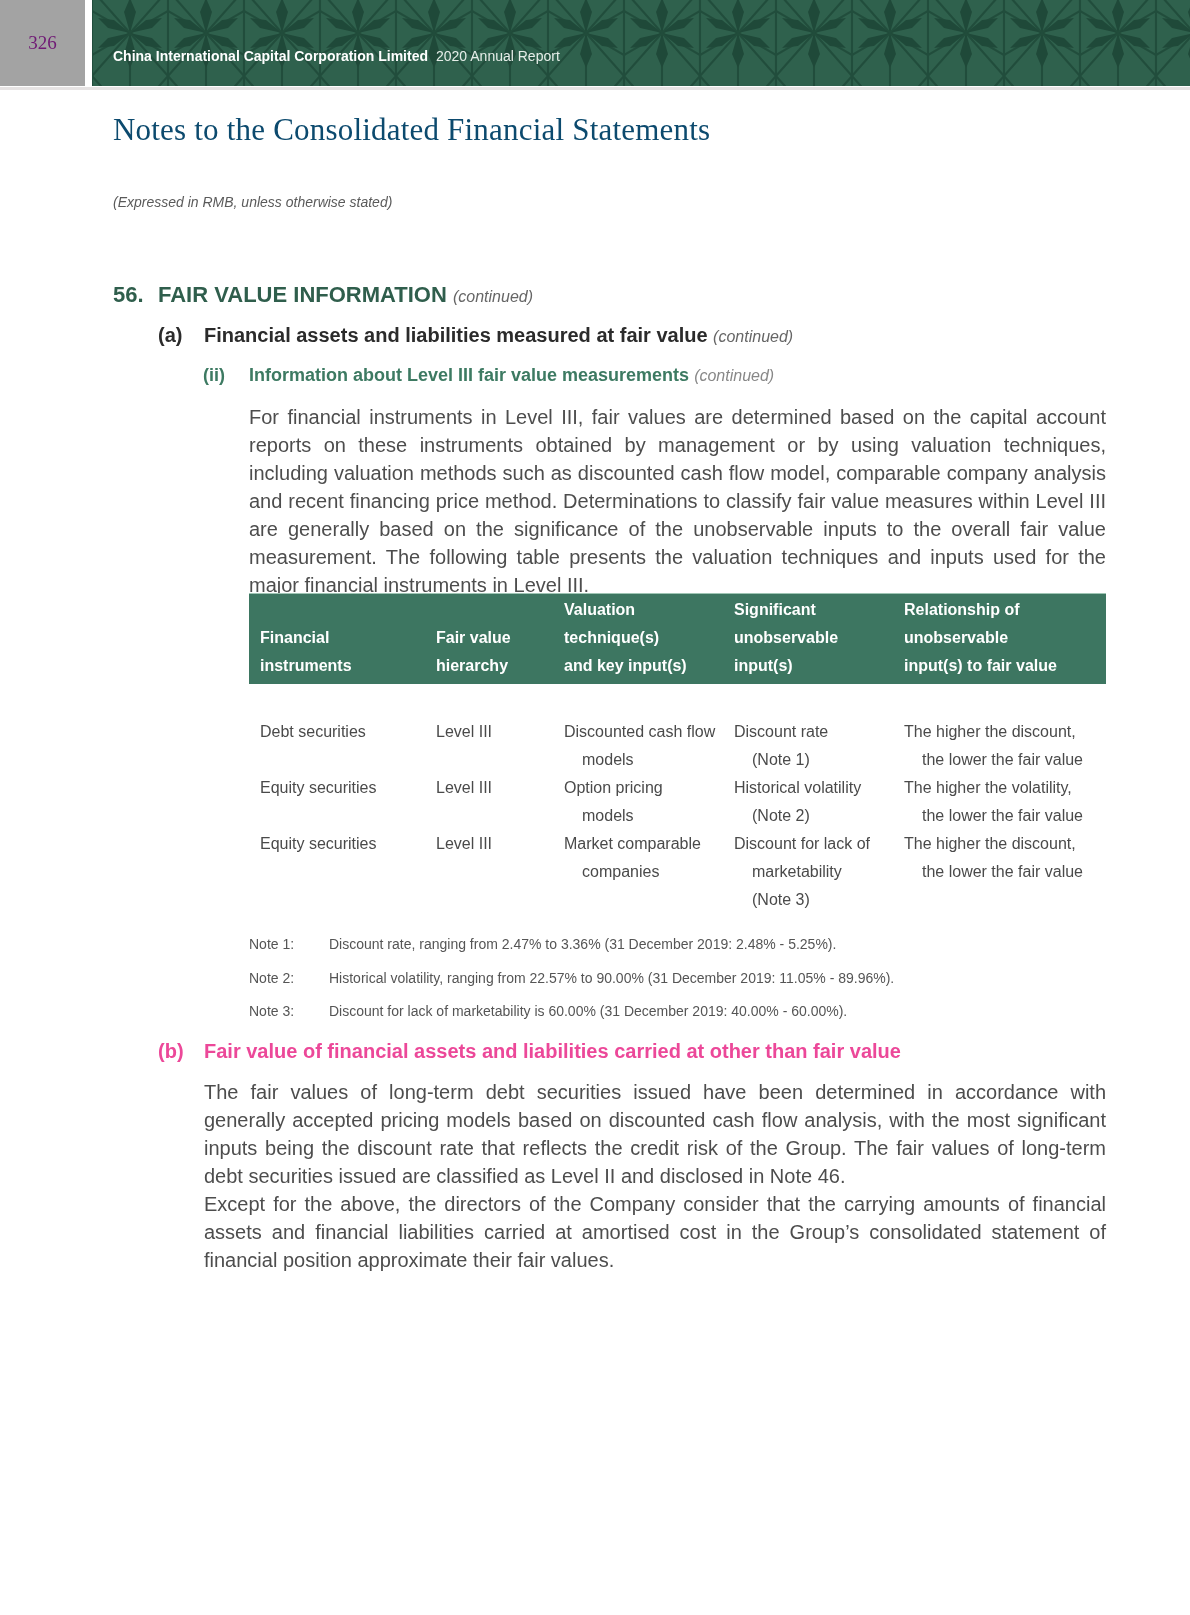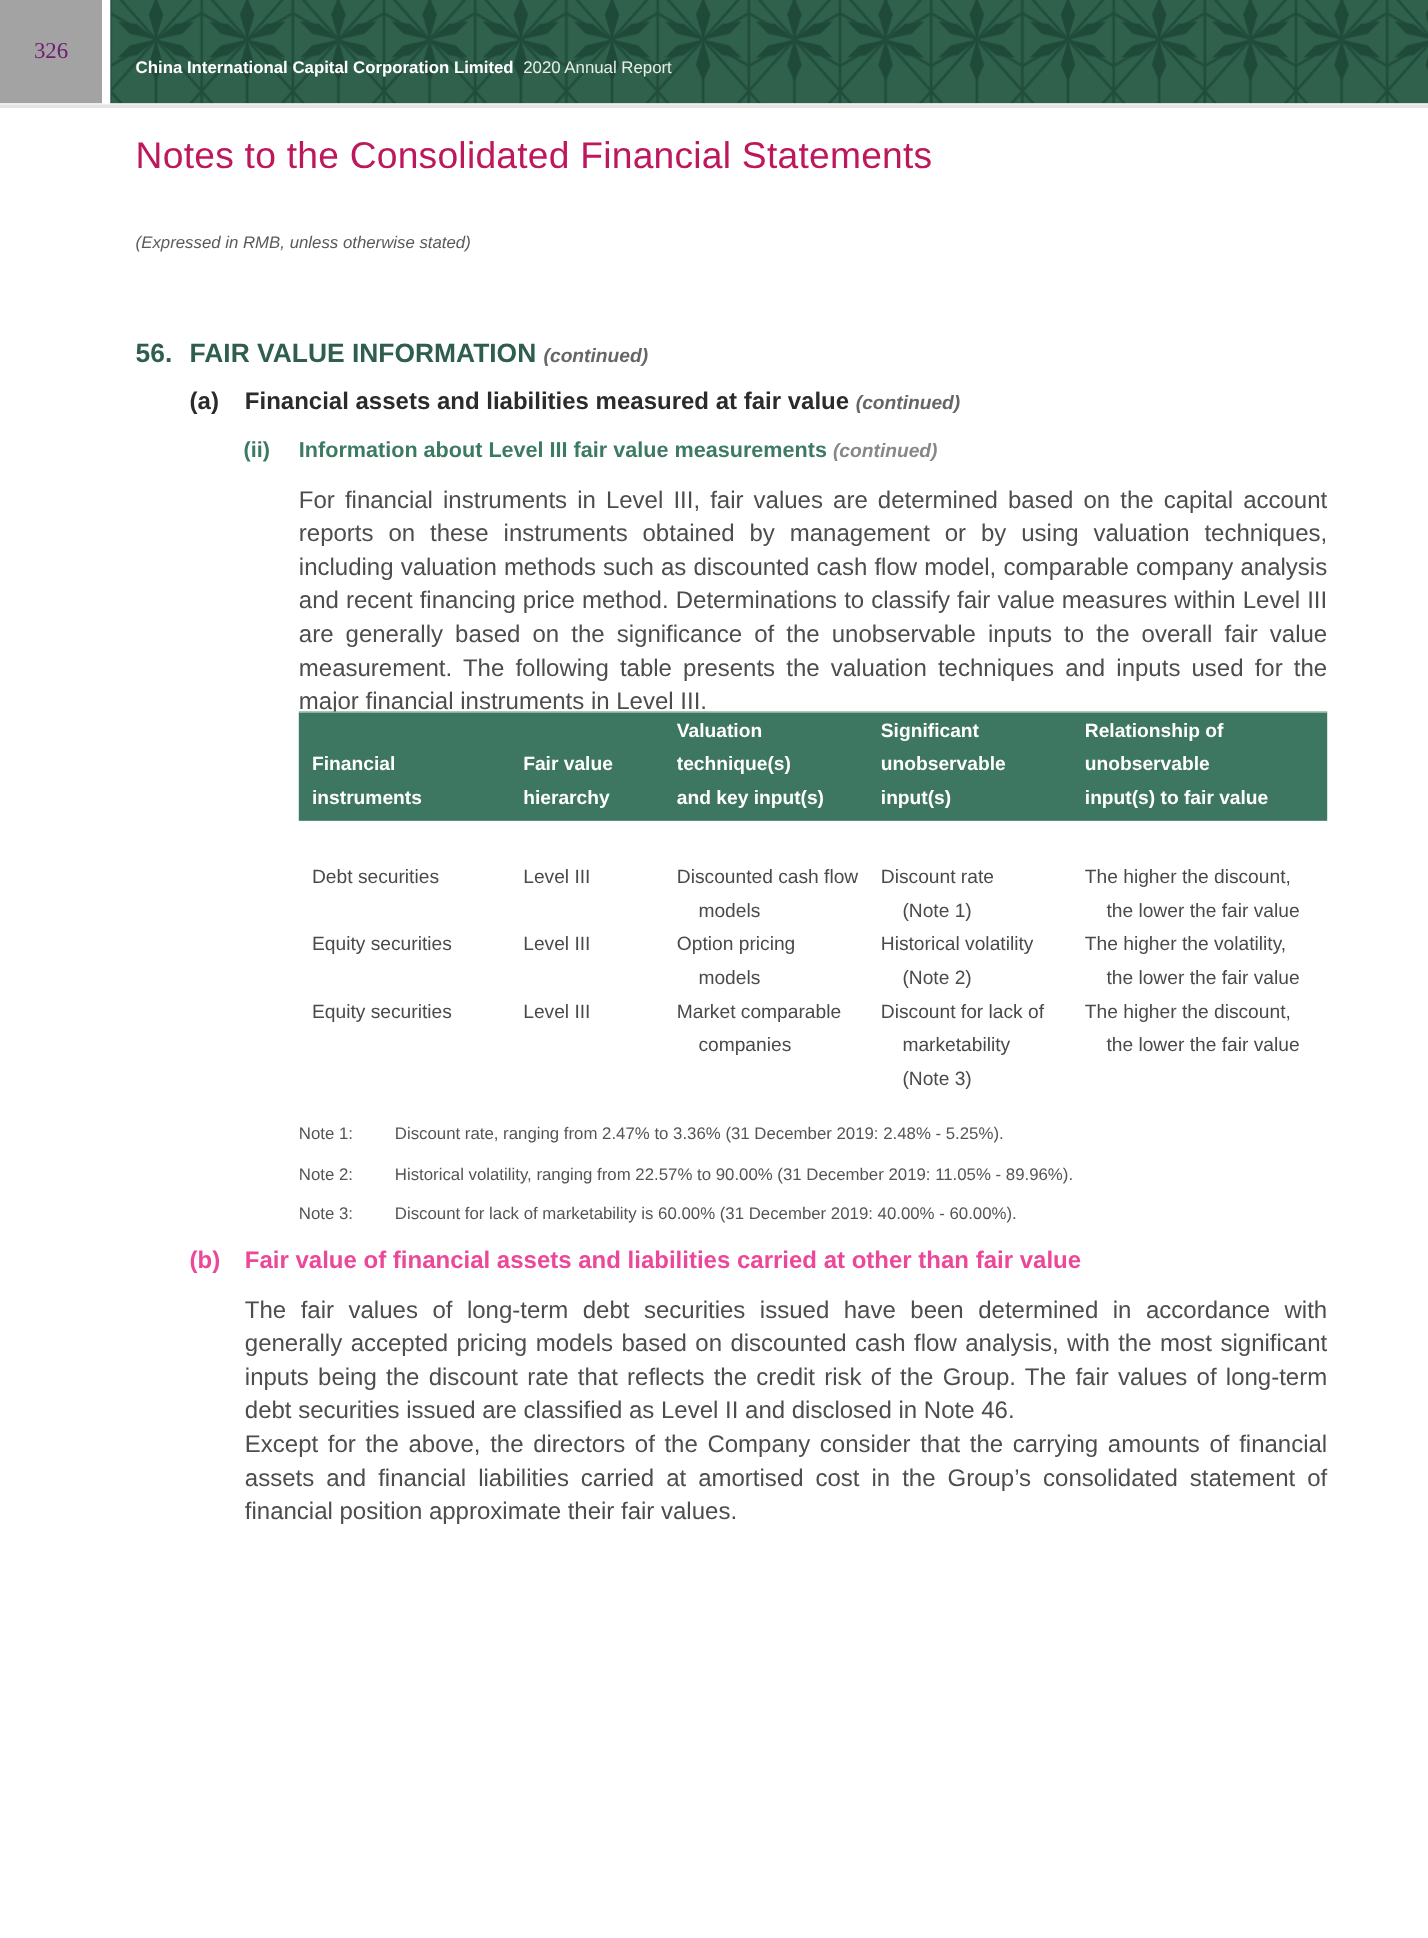--- a/index.html
+++ b/index.html
@@ -20,30 +20,30 @@
     }
     .banner svg { position: absolute; left: 0; top: 0; }
     .banner-text {
       position: absolute; left: 21px; top: 48px; color: #ffffff; font-size: 14px; white-space: nowrap;
     }
     .banner-text .company { font-weight: bold; }
     .banner-text .report { font-weight: normal; color: #e6eee9; margin-left: 8px; }
     .header-rule { position: absolute; left: 0; top: 87px; width: 1190px; height: 3px; background: #e6e3e3; }
 
     .page-title {
-      position: absolute; left: 113px; top: 112px; font-family: Liberation Sans, sans-serif;
-      font-size: 31px; color: #be185d; letter-spacing: 0.2px; white-space: nowrap;
+      position: absolute; left: 113px; top: 112px; font-family: Liberation Serif, serif;
+      font-size: 31px; color: #0c4a6e; letter-spacing: 0.2px; white-space: nowrap;
     }
     .expressed {
       position: absolute; left: 113px; top: 194px; font-size: 14px; font-style: italic; color: #5a5a5a; white-space: nowrap;
     }
 
     .h56 { position: absolute; left: 113px; top: 282px; white-space: nowrap; font-weight: bold; font-size: 22px; color: #2f5e4c; }
     .h56 .num { display: inline-block; width: 45px; }
-    .cont { font-weight: bold; font-style: italic; font-size: 16px; color: #666; }
+    .cont { font-weight: normal; font-style: italic; font-size: 16px; color: #666; }
     .ha { position: absolute; left: 158px; top: 324px; white-space: nowrap; font-weight: bold; font-size: 20px; color: #2b2b2b; }
     .ha .lbl { display: inline-block; width: 46px; }
     .hii { position: absolute; left: 203px; top: 365px; white-space: nowrap; font-weight: bold; font-size: 18px; color: #3d7a62; }
     .hii .lbl { display: inline-block; width: 46px; }
     .hii .cont { color: #888; font-size: 16px; }
 
     .para {
       position: absolute; font-size: 20px; line-height: 28px; color: #4d4d4d; text-align: justify;
       text-align-last: left;
     }

